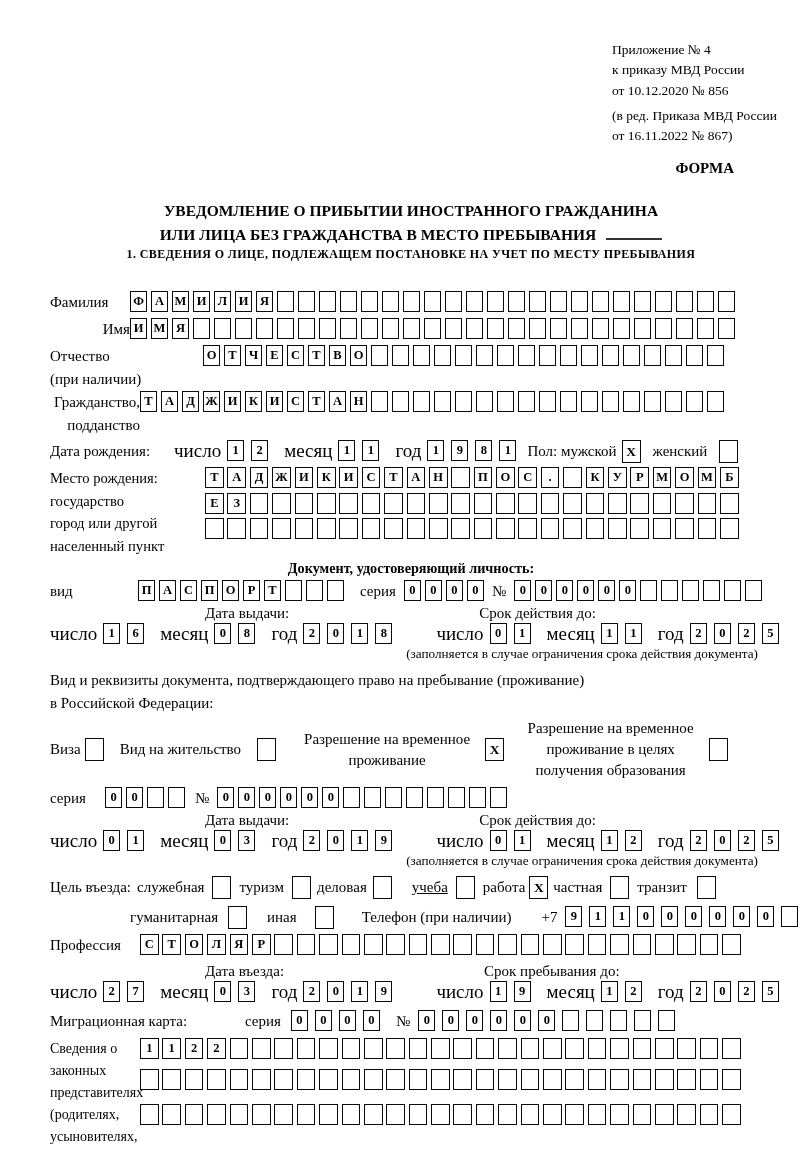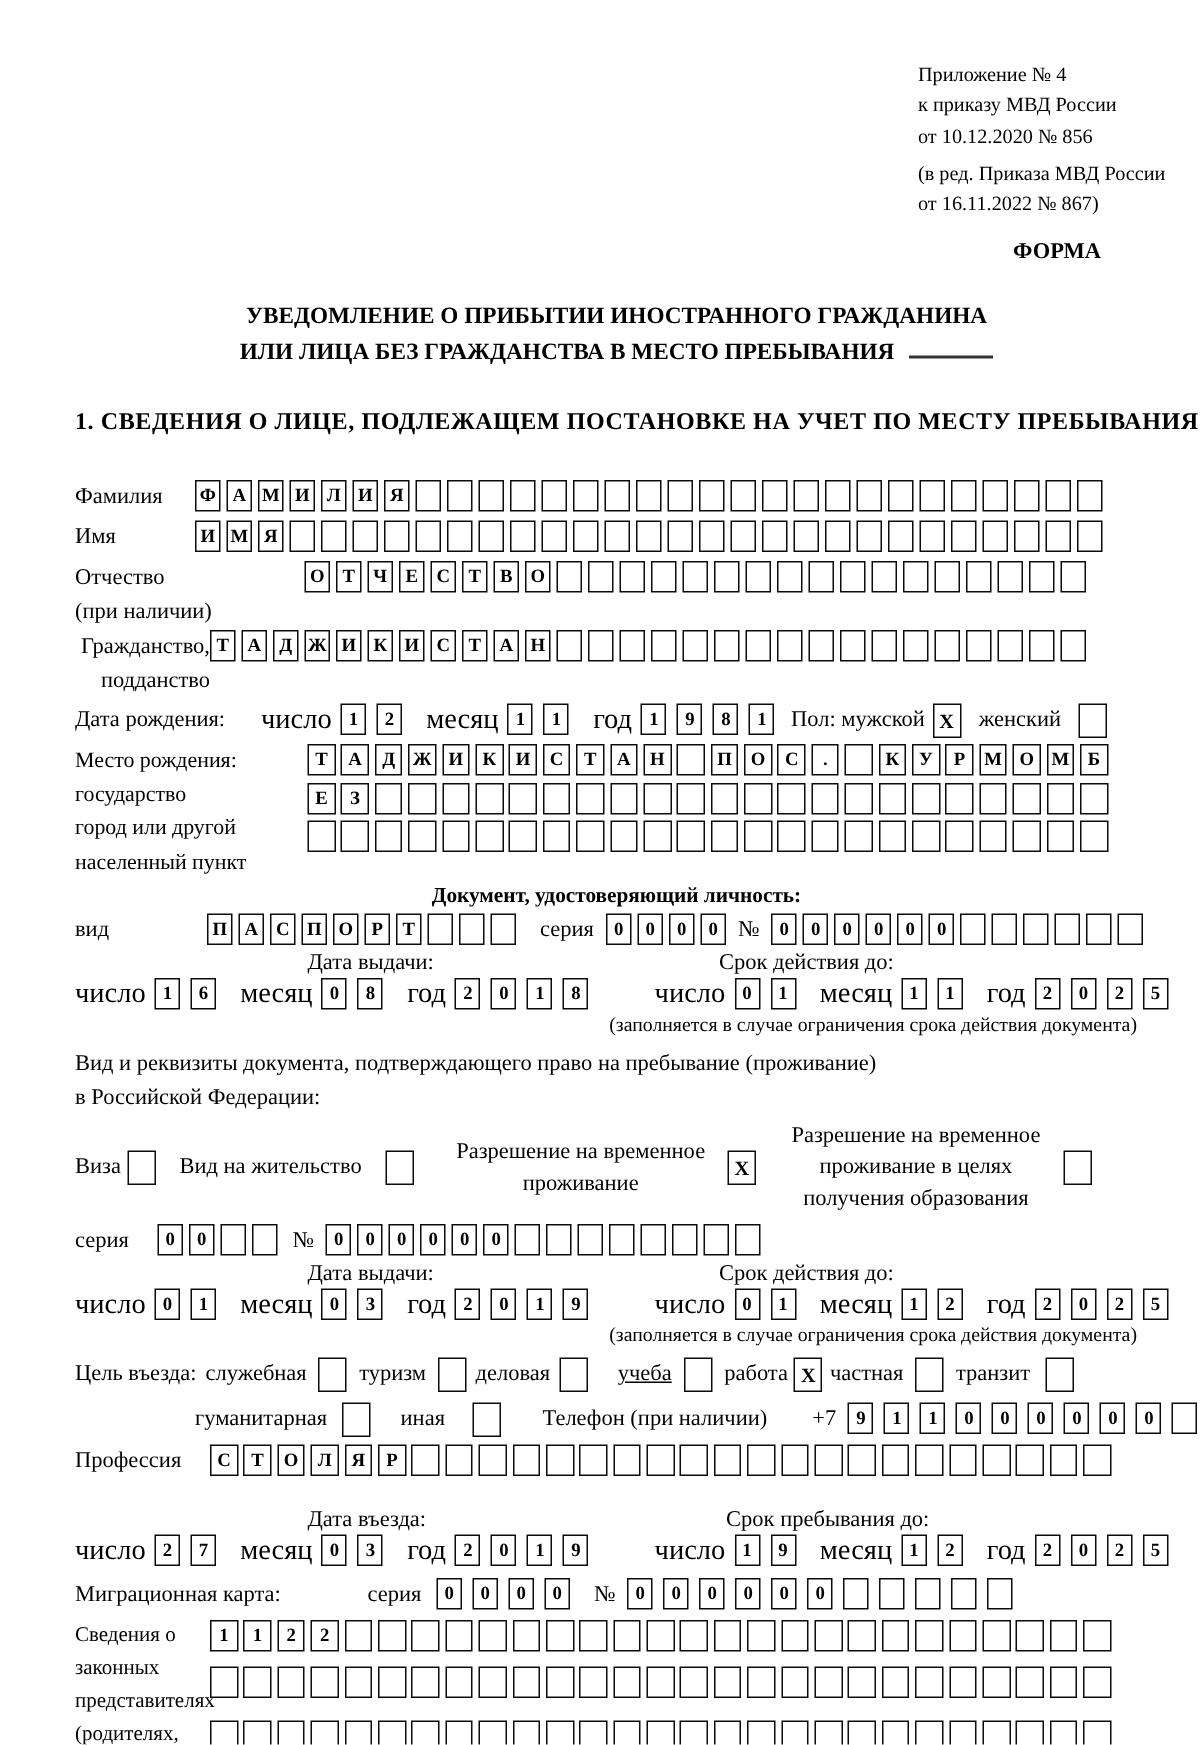--- a/index.html
+++ b/index.html
@@ -3,21 +3,21 @@
 <meta charset="utf-8">
 <style>
   html,body{margin:0;padding:0;background:#fff;}
   body{width:800px;height:1163px;font-family:"Liberation Serif","DejaVu Serif",serif;color:#000;}
   .page{padding:40px 28px 0 50px;position:relative;}
   .hdr{margin-left:562px;width:190px;font-size:13.5px;line-height:1.5;}
   .hdr .sub{margin-top:5px;}
   .forma{text-align:right;padding-right:38px;margin-top:14px;font-weight:bold;font-size:15px;}
   .title{margin-top:22px;text-align:center;font-weight:bold;font-size:15.5px;line-height:1.55;}
   .blank-line{display:inline-block;width:56px;border-bottom:2px solid #333;height:12px;margin-left:10px;}
-  .sec-head{margin-top:26px;text-align:center;font-weight:bold;font-size:16px;letter-spacing:.4px;white-space:nowrap;}
+  .sec-head{text-align:center;font-weight:bold;font-size:12px;letter-spacing:.4px;white-space:nowrap;}
   .r{display:flex;align-items:flex-start;}
   .lbl{font-size:15px;flex:none;line-height:22px;}
   .lbl2{font-size:15px;line-height:23px;flex:none;}
   .cells{display:inline-flex;flex:none;}
   .cell{flex:none;width:15px;height:19px;border:1.7px solid #0a0a0a;margin-right:4px;display:inline-flex;align-items:center;justify-content:center;font-size:12.5px;font-weight:bold;}
   .lg .cell{width:16.6px;height:19px;margin-right:3.8px;}
   .dcells .cell{margin-right:7px;}
   .boxes .cell{width:17px;height:21px;margin-right:0;font-size:13.5px;}
   .dlbl{font-size:19px;line-height:22px;margin-right:6px;flex:none;}
   .dg{display:inline-flex;align-items:flex-start;}
@@ -77,21 +77,21 @@
         <span class="cell"></span>
         <span class="cell"></span>
         <span class="cell"></span>
         <span class="cell"></span>
         <span class="cell"></span>
         <span class="cell"></span>
         <span class="cell"></span>
       </span>
   </div>
 
-  <div class="r" style="margin-top:5px;">
+  <div class="r" style="margin-top:5px;text-align:right;">
     <span class="lbl" style="width:80px;">Имя</span>
     <span class="cells">
         <span class="cell">И</span>
         <span class="cell">М</span>
         <span class="cell">Я</span>
         <span class="cell"></span>
         <span class="cell"></span>
         <span class="cell"></span>
         <span class="cell"></span>
         <span class="cell"></span>
@@ -574,21 +574,21 @@
         <span class="cell"></span>
         <span class="cell"></span>
         <span class="cell"></span>
         <span class="cell"></span>
         <span class="cell"></span>
         <span class="cell"></span>
         <span class="cell"></span>
       </span>
   </div>
 
-  <div class="r dual-head" style="margin-top:20px;">
+  <div class="r dual-head" style="margin-top:7px;">
     <span style="margin-left:155px;">Дата въезда:</span>
     <span style="margin-left:200px;">Срок пребывания до:</span>
   </div>
   <div class="r" style="margin-top:1px;">
     <span class="dg">
       <span class="dlbl">число</span>
       <span class="cells dcells">
           <span class="cell">2</span>
           <span class="cell">7</span>
         </span>

